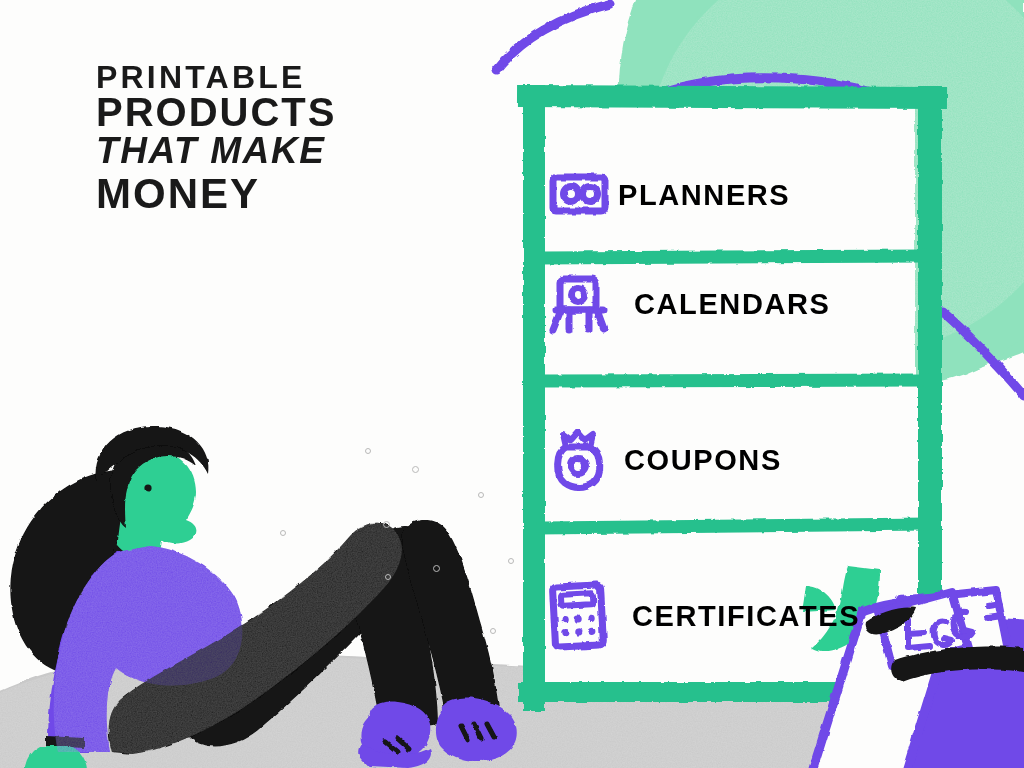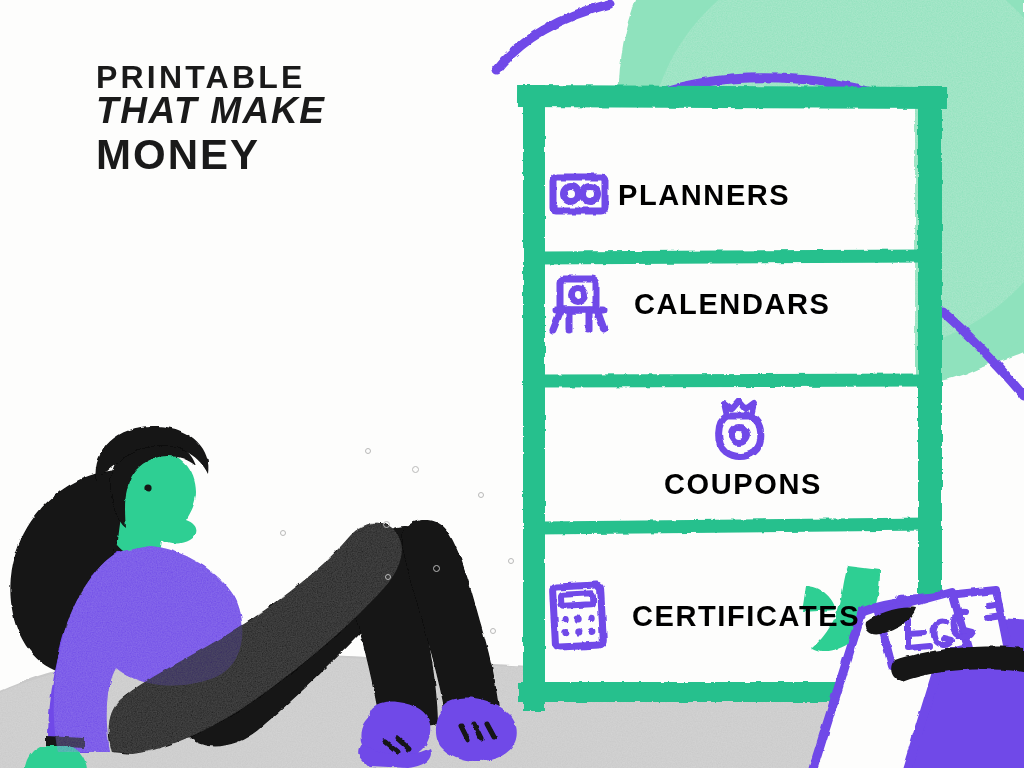--- a/index.html
+++ b/index.html
@@ -41,21 +41,21 @@
     color:#000000;
     font-weight:bold;
     font-size:29px;
     letter-spacing:1.6px;
     white-space:nowrap;
     font-family:"Liberation Sans", sans-serif;
   }
   #row0{top:35px;}
   #row1{top:144px;}
   #row1 .lbl{margin-left:16px;}
-  #row2{top:290px;flex-direction:column;}
+  #row2{top:300px;}
   #row2 .lbl{margin-left:6px;}
   #row3{top:456px;}
   #row3 .lbl{margin-left:14px;}
 
   
   .speck{position:absolute;border-radius:50%;border:1px solid #b9b9b9;background:transparent;z-index:5;}
 </style>
 </head>
 <body>
 
@@ -186,20 +186,21 @@
             </g>
           </g>
         </svg>
       </span>
       <span class="lbl">CERTIFICATES</span>
     </div>
   </div>
 
   <div id="headline">
     <span class="hl l1">PRINTABLE</span>
+    <span class="hl l2">PRODUCTS</span>
     <span class="hl l3">THAT MAKE</span>
     <span class="hl l4">MONEY</span>
   </div>
 
   <svg class="layer" viewBox="0 0 1024 768" xmlns="http://www.w3.org/2000/svg" style="z-index:30">
     <g filter="url(#rough2)">
 
       <path d="M118 470 C 72 472, 30 508, 16 552 C 2 596, 14 648, 50 668 C 78 684, 110 674, 124 650
                C 140 622, 128 590, 150 566 C 172 542, 152 468, 118 470 Z" fill="#121212"></path>
 

